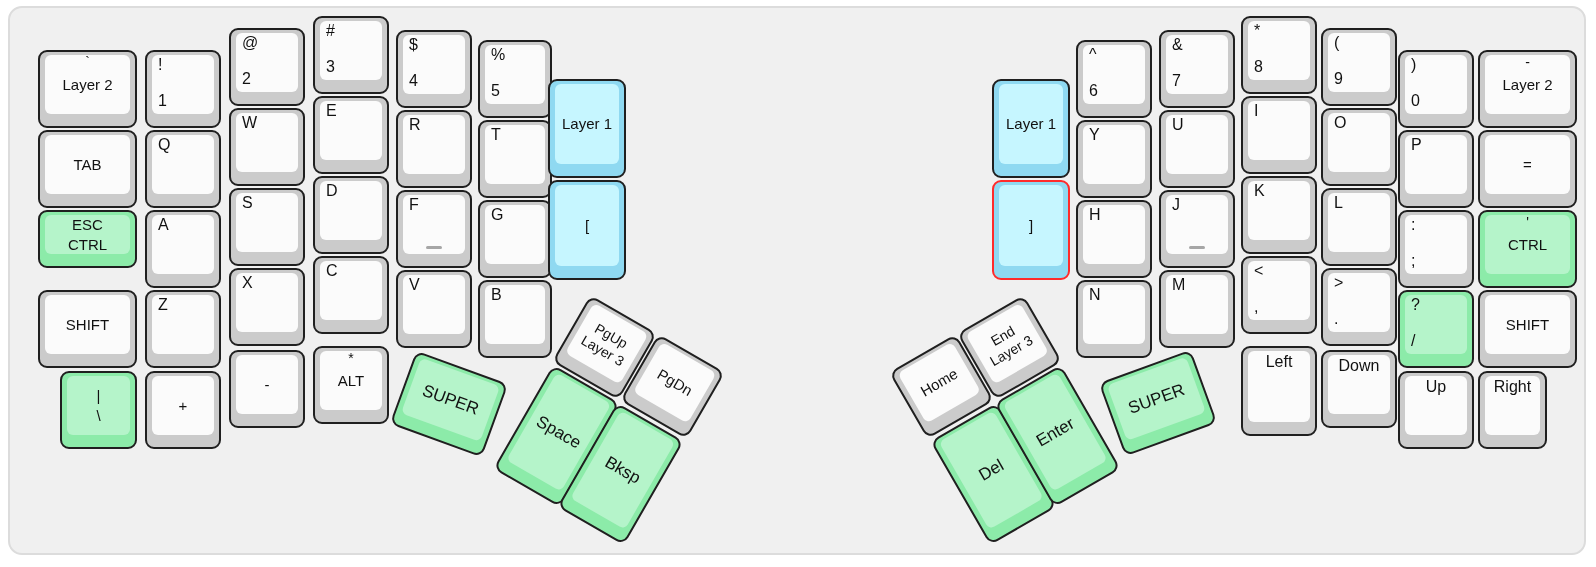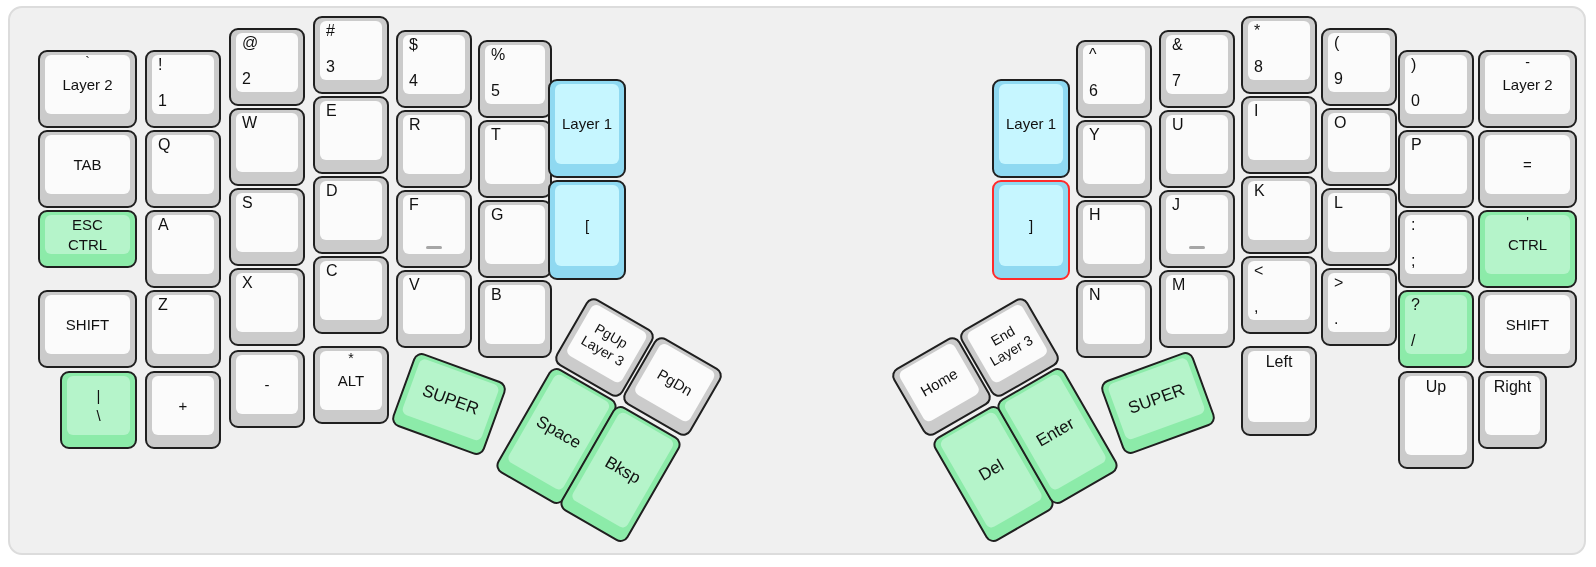--- a/index.html
+++ b/index.html
@@ -329,20 +329,25 @@
       <div class="keytop">
         <span class="tl">L</span>
       </div>
     </div>
     <div class="key" style="left: 1321px; top: 268px; width: 76px; height: 78px;">
       <div class="keytop">
         <span class="tl">&gt;</span>
         <span class="ll">.</span>
       </div>
     </div>
+    <div class="key" style="left: 1321px; top: 350px; width: 76px; height: 78px;">
+      <div class="keytop">
+        <span class="topc">Down</span>
+      </div>
+    </div>
     <div class="key" style="left: 1398px; top: 50px; width: 76px; height: 78px;">
       <div class="keytop">
         <span class="tl">)</span>
         <span class="ll">0</span>
       </div>
     </div>
     <div class="key" style="left: 1398px; top: 130px; width: 76px; height: 78px;">
       <div class="keytop">
         <span class="tl">P</span>
       </div>
@@ -352,21 +357,21 @@
         <span class="tl">:</span>
         <span class="ll">;</span>
       </div>
     </div>
     <div class="key green" style="left: 1398px; top: 290px; width: 76px; height: 78px;">
       <div class="keytop">
         <span class="tl">?</span>
         <span class="ll">/</span>
       </div>
     </div>
-    <div class="key" style="left: 1398px; top: 371px; width: 76px; height: 98px;">
+    <div class="key" style="left: 1398px; top: 371px; width: 76px; height: 78px;">
       <div class="keytop">
         <span class="topc">Up</span>
       </div>
     </div>
     <div class="key" style="left: 1478px; top: 50px; width: 99px; height: 78px;">
       <div class="keytop">
         <span class="tc">-</span>
         <div class="center"><div>Layer 2</div></div>
       </div>
     </div>

